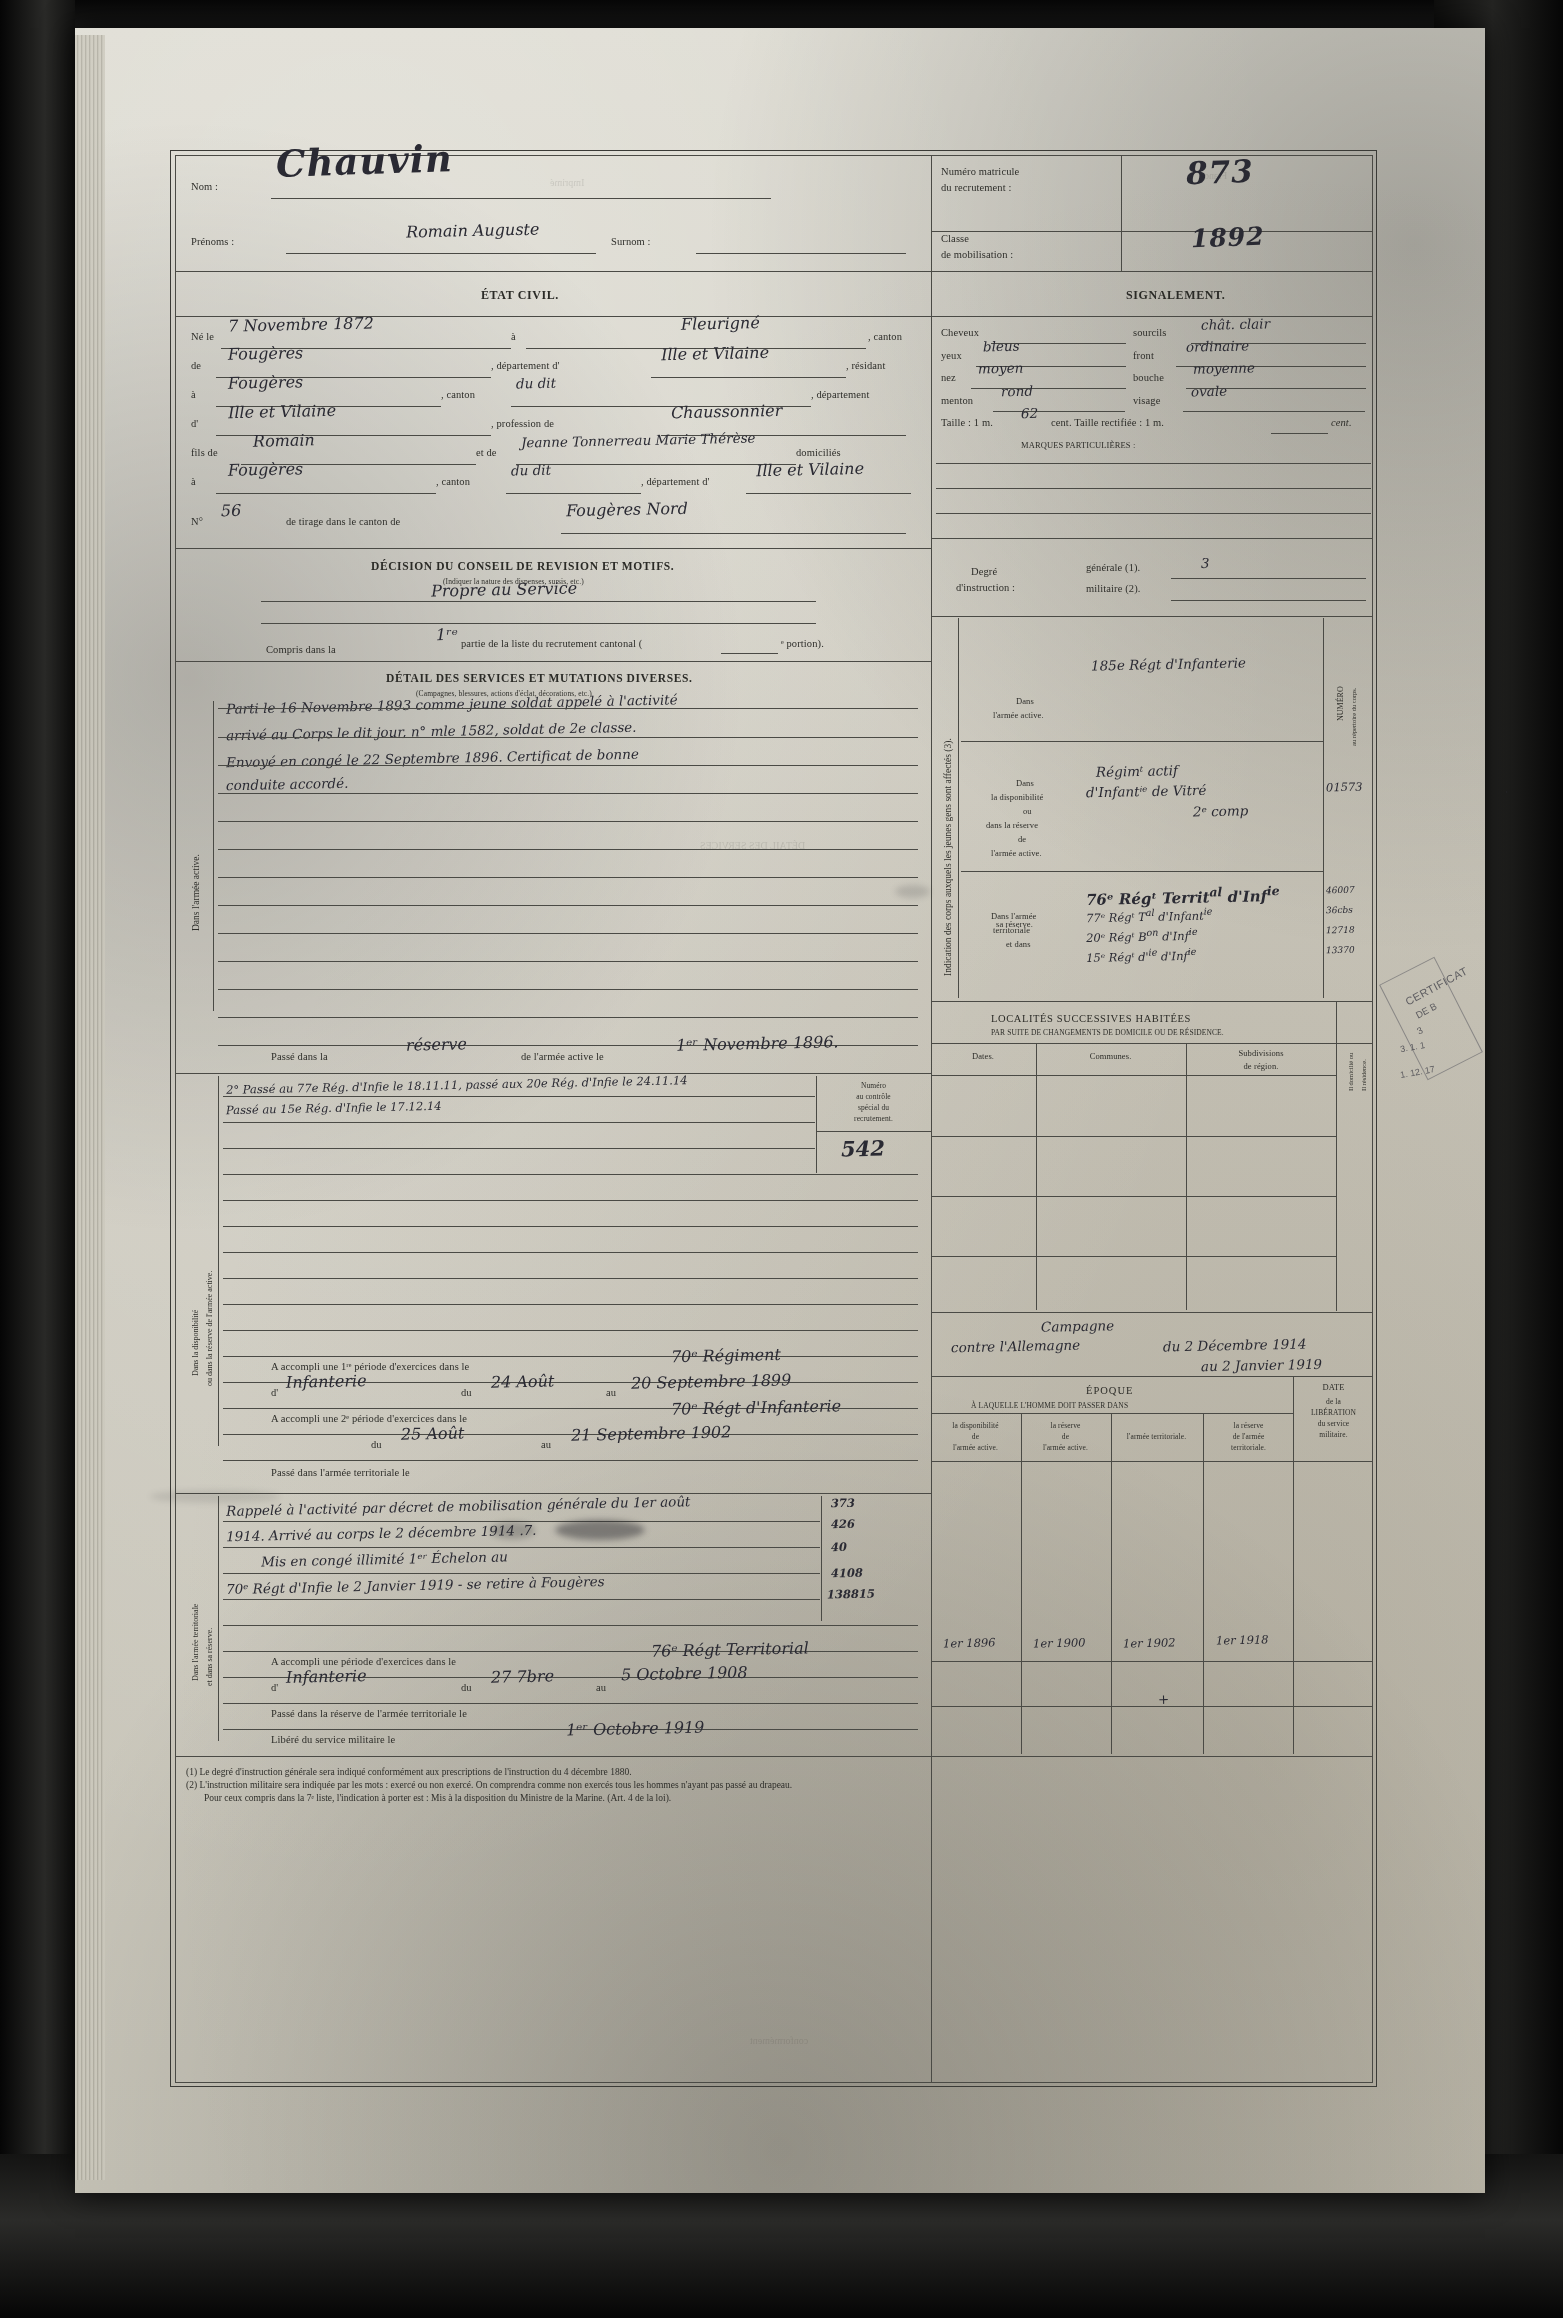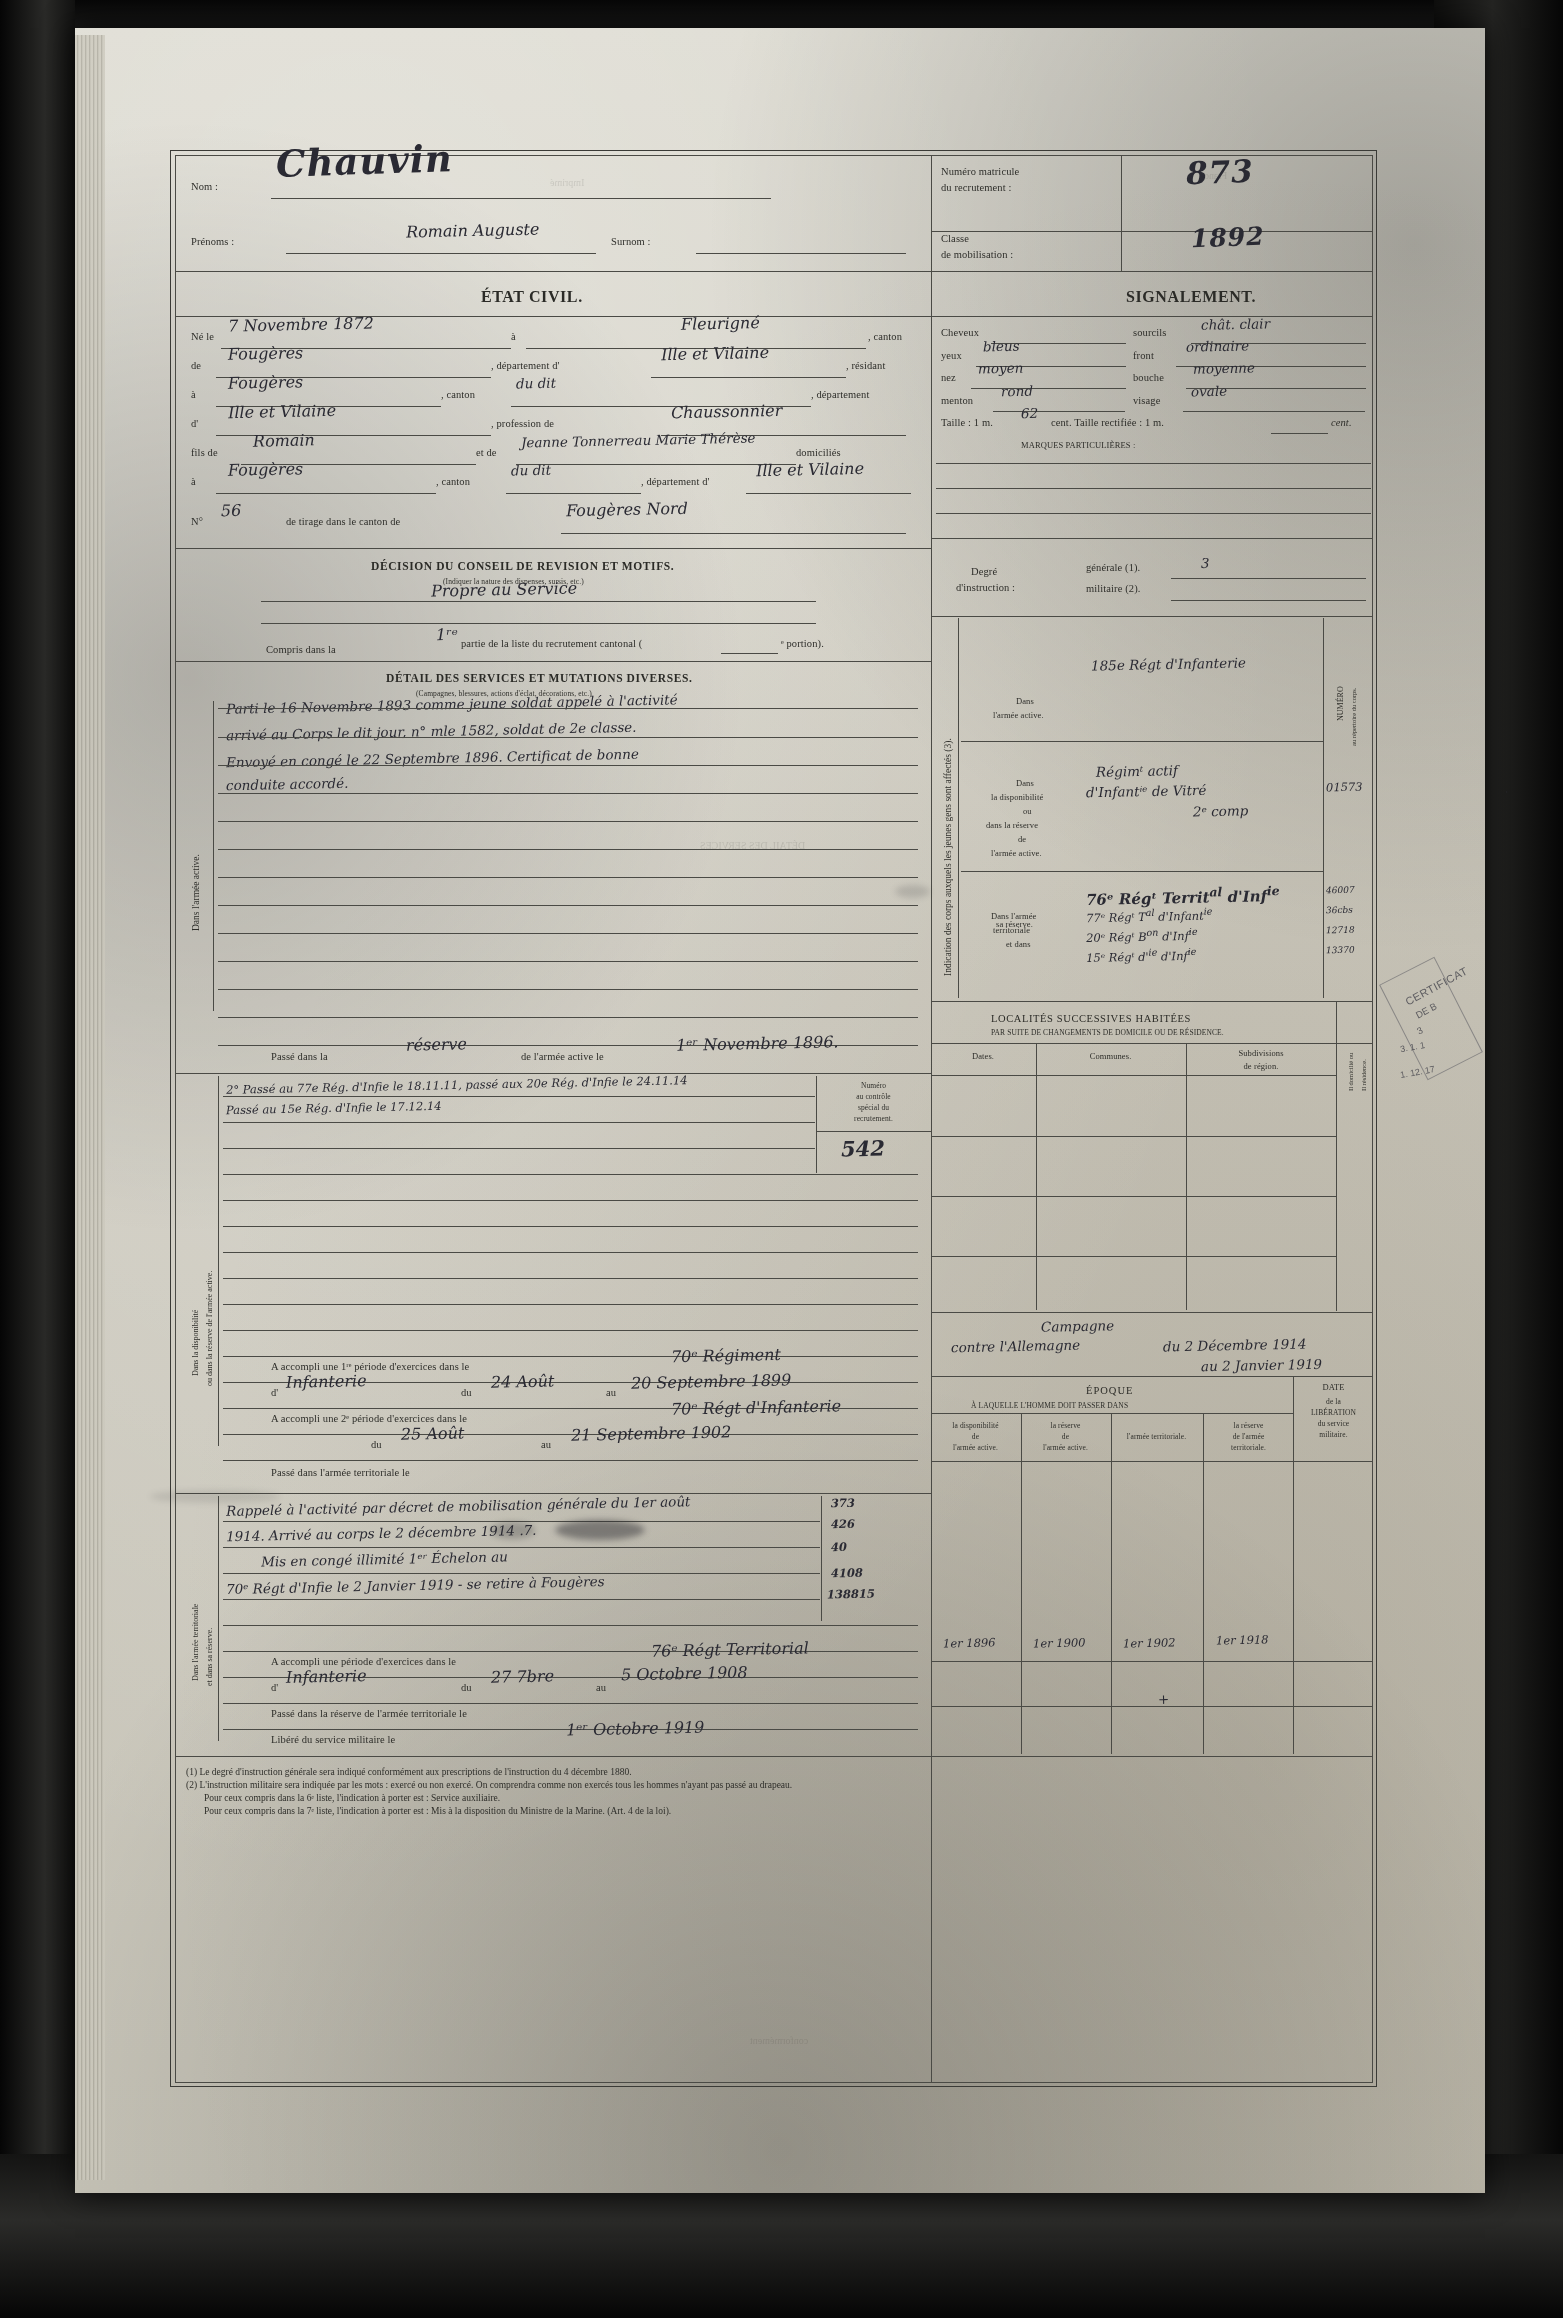--- a/index.html
+++ b/index.html
@@ -41,21 +41,21 @@
     border:1.5px solid #3a3a36;background:transparent;}
   .form .inner{position:absolute;inset:3.5px;border:0.5px solid #4a4a45;}
 
   .ln{position:absolute;background:#4a4a45;}
   .h{height:0.5px;} .v{width:0.5px;}
   .h2{height:1px;} .v2{width:1px;}
 
   .lbl{position:absolute;font-size:10.5px;color:#2e2e2a;letter-spacing:0.1px;white-space:nowrap;}
   .lbl.sm{font-size:8.5px;}
   .lbl.xs{font-size:7.5px;}
-  .cap{position:absolute;font-size:16px;color:#2b2b27;letter-spacing:0.6px;white-space:nowrap;}
+  .cap{position:absolute;font-size:12px;color:#2b2b27;letter-spacing:0.6px;white-space:nowrap;}
   .cap.b{font-weight:bold;}
   .center{text-align:center;}
 
   
   .hw{position:absolute;font-family:"DejaVu Serif",serif;font-style:italic;
       color:#2a2a33;white-space:nowrap;transform:rotate(-1.2deg);}
   .hw.b{font-weight:bold;}
   .hw.big{font-size:37px;letter-spacing:1px;transform:rotate(-2deg);}
   .hw.m{font-size:16px;}
   .hw.s{font-size:13.5px;}
@@ -464,21 +464,20 @@
     <div class="hw xs" style="left:952px;top:1485px;">1er 1902</div>
     <div class="hw xs" style="left:1045px;top:1482px;">1er 1918</div>
 
     <div class="ln h" style="left:760px;top:1510px;width:441px;"></div>
     <div class="ln h" style="left:760px;top:1555px;width:441px;"></div>
     <div class="hw s" style="left:987px;top:1540px;">+</div>
 
     <div class="notes" style="left:15px;top:1615px;width:1175px;">
       <div>(1) Le degré d'instruction générale sera indiqué conformément aux prescriptions de l'instruction du 4 décembre 1880.</div>
       <div>(2) L'instruction militaire sera indiquée par les mots : exercé ou non exercé. On comprendra comme non exercés tous les hommes n'ayant pas passé au drapeau.</div>
-      <div style="padding-left:18px;">Pour ceux compris dans la 6ᵉ liste, l'indication à porter est : Service auxiliaire.</div>
       <div style="padding-left:18px;">Pour ceux compris dans la 7ᵉ liste, l'indication à porter est : Mis à la disposition du Ministre de la Marine. (Art. 4 de la loi).</div>
     </div>
   </div>
 
   <div class="stampbox" style="left:1400px;top:965px;width:60px;height:105px;"></div>
   <div class="stamp" style="left:1402px;top:980px;font-size:11px;letter-spacing:0.5px;">CERTIFICAT</div>
   <div class="stamp" style="left:1415px;top:1005px;font-size:9.5px;">DE B</div>
   <div class="stamp" style="left:1417px;top:1025px;font-size:9.5px;">3</div>
   <div class="stamp" style="left:1400px;top:1042px;font-size:9px;transform:rotate(-10deg);">3. 1. 1</div>
   <div class="stamp" style="left:1400px;top:1067px;font-size:9px;transform:rotate(-10deg);">1. 12. 17</div>

